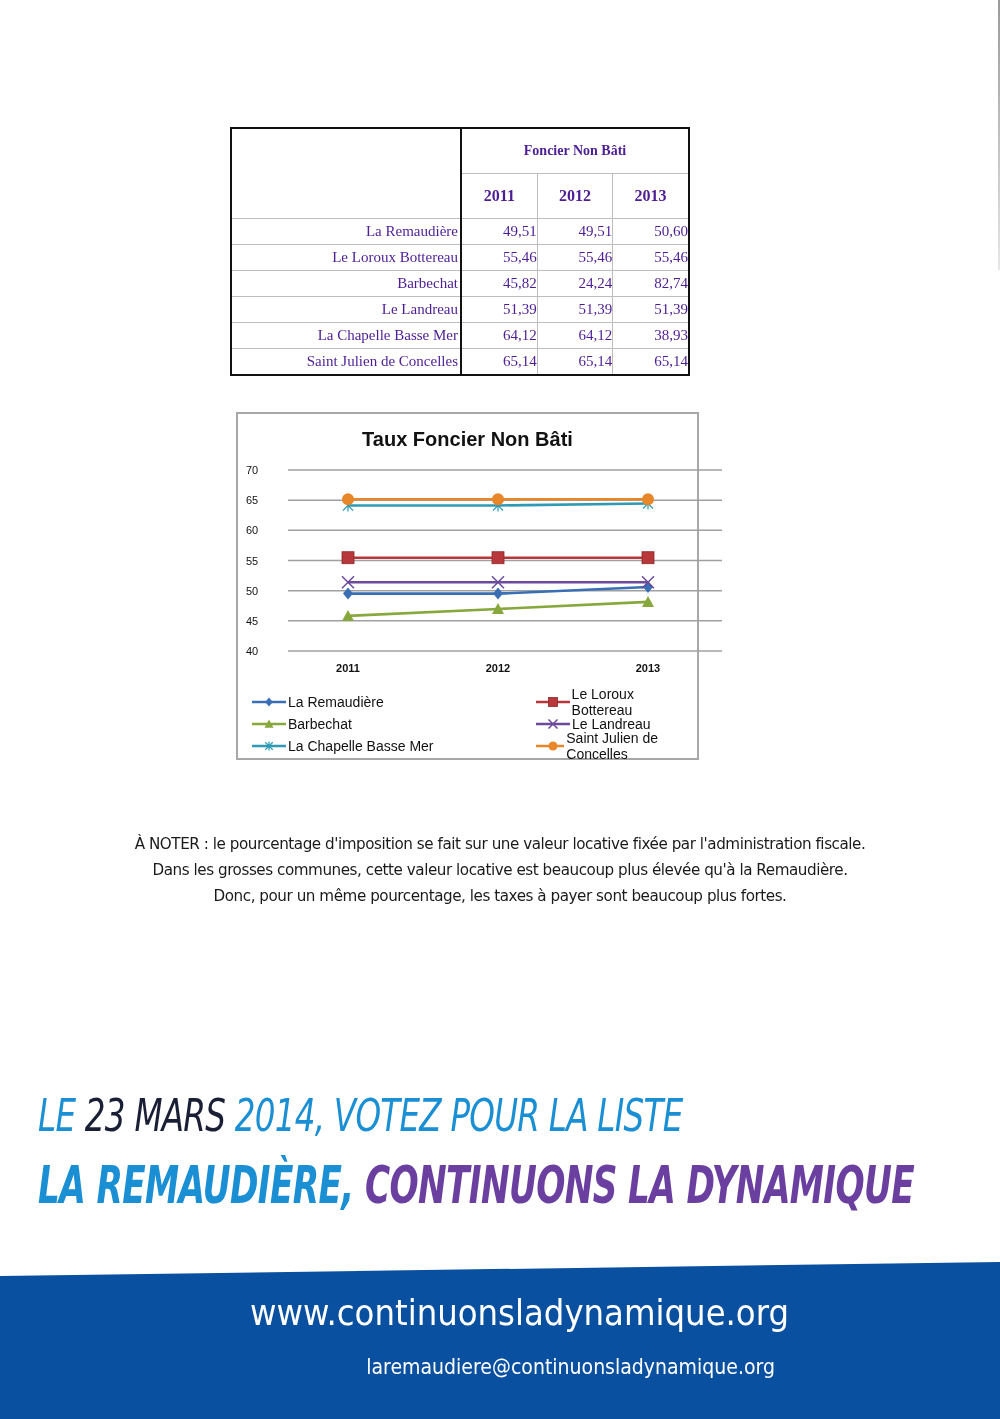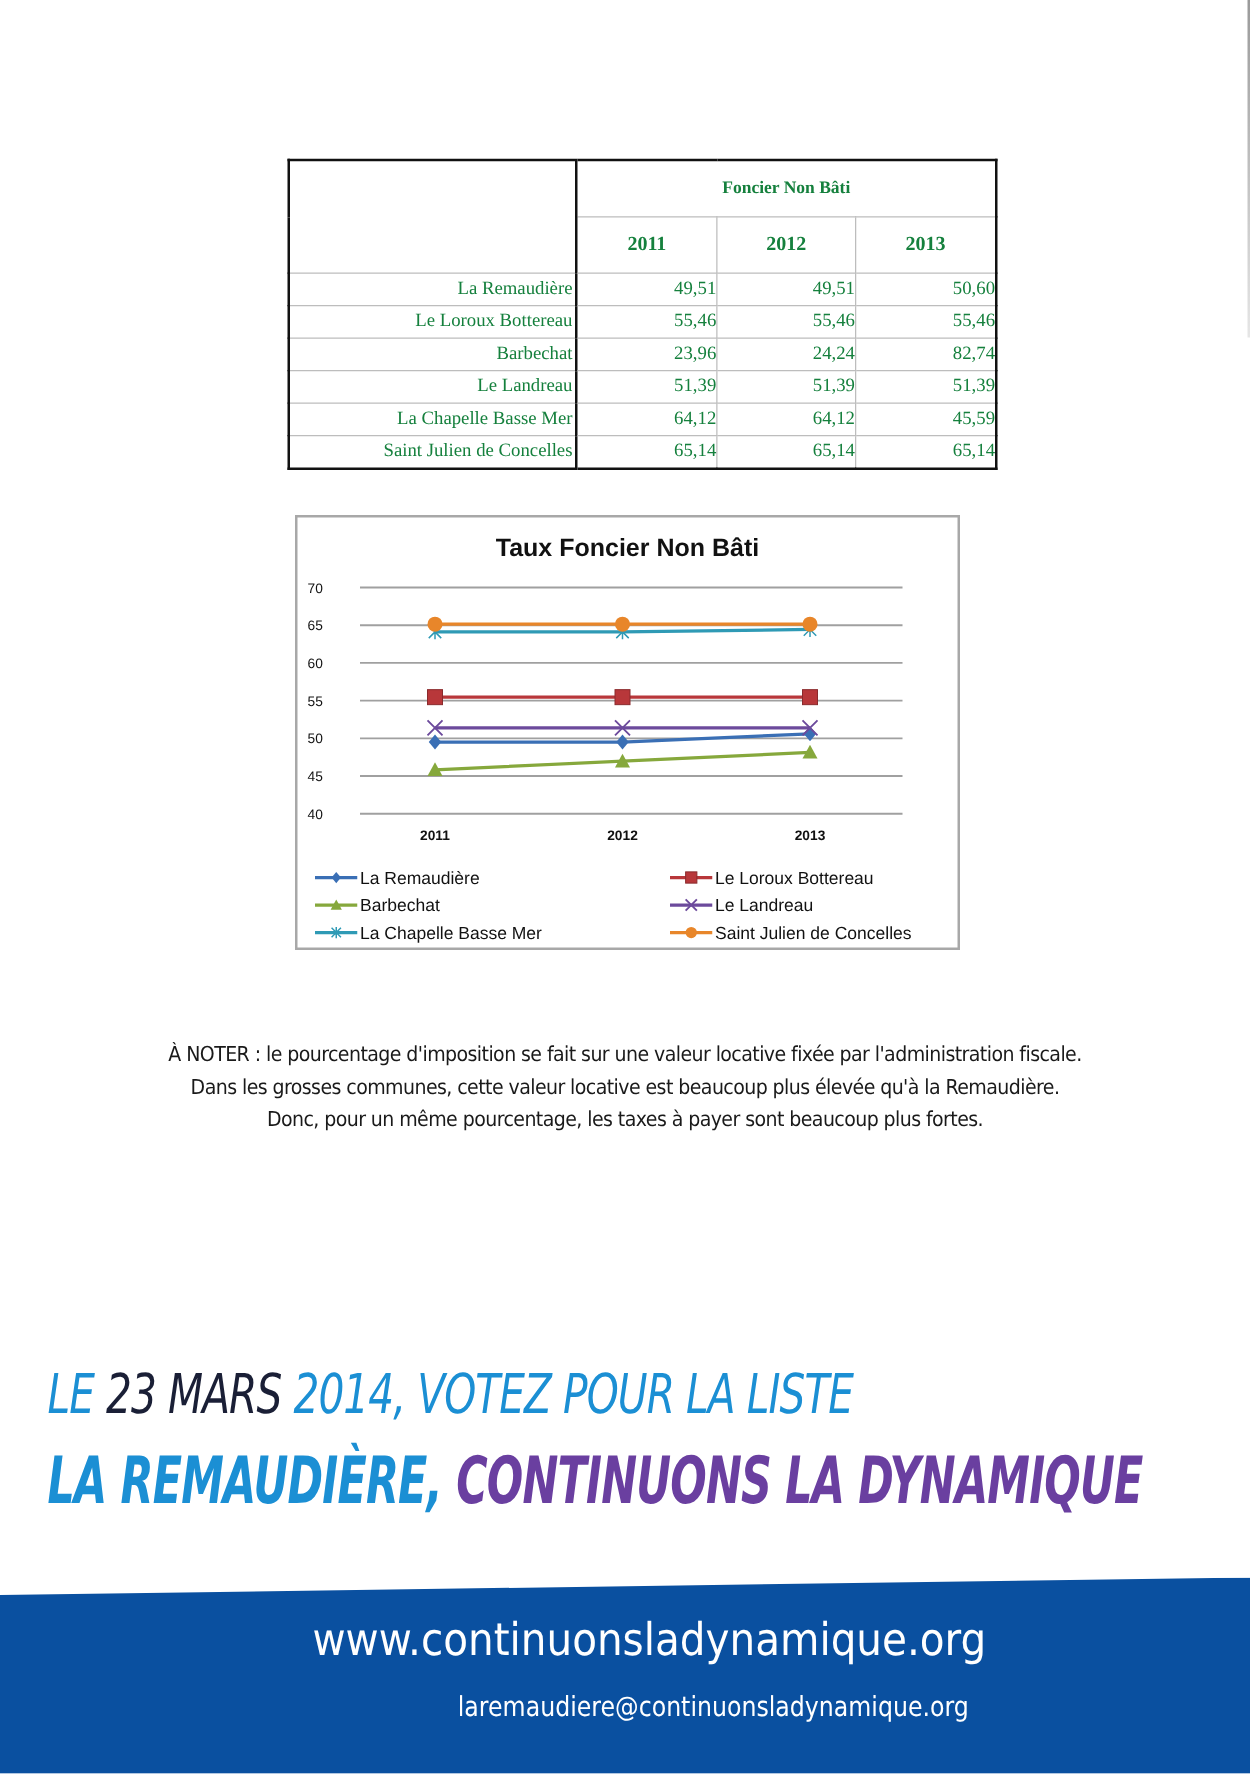--- a/index.html
+++ b/index.html
@@ -1,30 +1,30 @@
 <!DOCTYPE html>
 <html><head>
 <meta charset="utf-8">
 <style>
   html, body { margin: 0; padding: 0; background: #ffffff; }
   body { width: 1000px; height: 1419px; position: relative; overflow: hidden; font-family: "Liberation Sans", sans-serif; }
   .right-edge { position: absolute; left: 998px; top: 0; width: 2px; height: 270px; background: linear-gradient(#9a9a9a, #e6e6e6); }
 
   
-  .data-table { position: absolute; left: 230px; top: 127px; width: 568px; border-collapse: collapse; font-family: "Liberation Serif", "DejaVu Serif", serif; font-size: 15px; color: #15803d; border: 2px solid #111; }
+  .data-table { position: absolute; left: 230px; top: 127px; width: 460px; border-collapse: collapse; font-family: "Liberation Serif", "DejaVu Serif", serif; font-size: 15px; color: #4c1d95; border: 2px solid #111; }
   .data-table td, .data-table th { border: 1px solid #bdbdbd; padding: 0; }
   .data-table .hdr-title { height: 44px; font-weight: bold; font-size: 14px; text-align: center; }
   .data-table .hdr-year { height: 44px; font-weight: bold; font-size: 16px; text-align: center; }
   .data-table .rowlbl { text-align: right; padding-right: 2px; height: 25px; }
   .data-table .val { text-align: right; height: 25px; }
   .data-table .c0 { width: 226px; border-right: 2px solid #111; }
   .data-table .hdr-title, .data-table .c0-top { border-bottom: 1px solid #bdbdbd; }
 
   
-  .chart-box { position: absolute; left: 236px; top: 412px; width: 532px; height: 348px; border: 2px solid #a8a8a8; background: #fff; box-sizing: border-box; }
+  .chart-box { position: absolute; left: 236px; top: 412px; width: 463px; height: 348px; border: 2px solid #a8a8a8; background: #fff; box-sizing: border-box; }
   .chart-svg { position: absolute; left: 0; top: 0; }
   .chart-title { position: absolute; left: 0; top: 14px; width: 100%; text-align: center; font-size: 20px; font-weight: bold; color: #111; }
 
   .legend { position: absolute; left: 0; top: 276px; width: 100%; font-size: 14px; color: #111; }
   .legend-item { position: absolute; display: flex; align-items: center; height: 20px; }
   .legend-item svg { margin-right: 2px; }
 
   
   .note { position: absolute; left: 0; top: 831px; width: 1000px; text-align: center; font-family: "DejaVu Sans", sans-serif; font-size: 16.5px; line-height: 26px; color: #1a1a1a; letter-spacing: -0.5px; transform: scaleX(0.92); transform-origin: 500px 0; }
   .note div { white-space: nowrap; }
@@ -64,35 +64,35 @@
     <td class="val">50,60</td>
   </tr>
   <tr>
     <td class="rowlbl c0">Le Loroux Bottereau</td>
     <td class="val">55,46</td>
     <td class="val">55,46</td>
     <td class="val">55,46</td>
   </tr>
   <tr>
     <td class="rowlbl c0">Barbechat</td>
-    <td class="val">23,96</td>
+    <td class="val">45,82</td>
     <td class="val">24,24</td>
     <td class="val">82,74</td>
   </tr>
   <tr>
     <td class="rowlbl c0">Le Landreau</td>
     <td class="val">51,39</td>
     <td class="val">51,39</td>
     <td class="val">51,39</td>
   </tr>
   <tr>
     <td class="rowlbl c0">La Chapelle Basse Mer</td>
     <td class="val">64,12</td>
     <td class="val">64,12</td>
-    <td class="val">45,59</td>
+    <td class="val">38,93</td>
   </tr>
   <tr>
     <td class="rowlbl c0">Saint Julien de Concelles</td>
     <td class="val">65,14</td>
     <td class="val">65,14</td>
     <td class="val">65,14</td>
   </tr>
 </tbody>
   </table>
 

